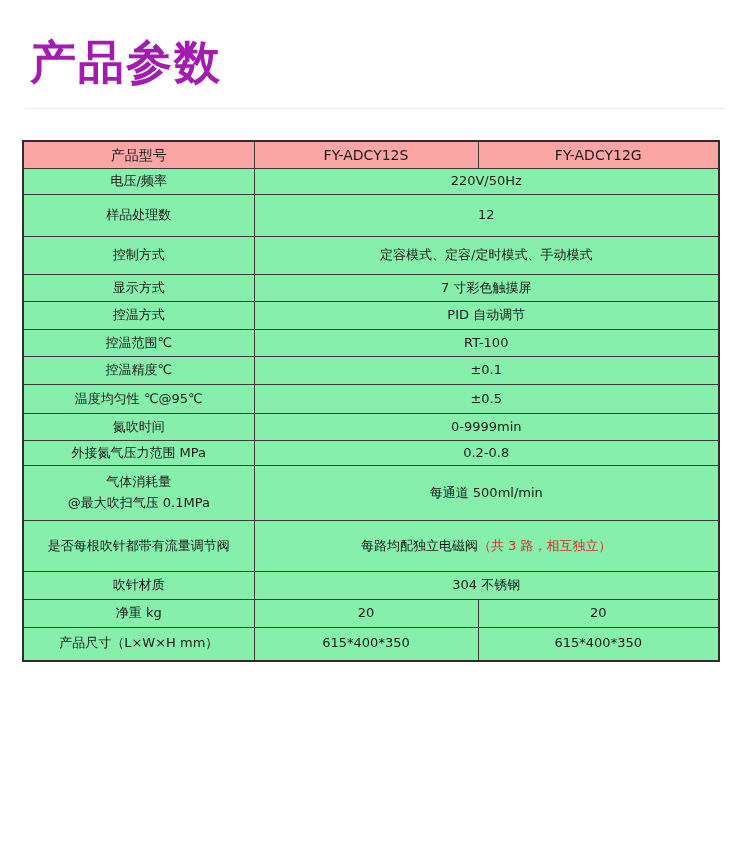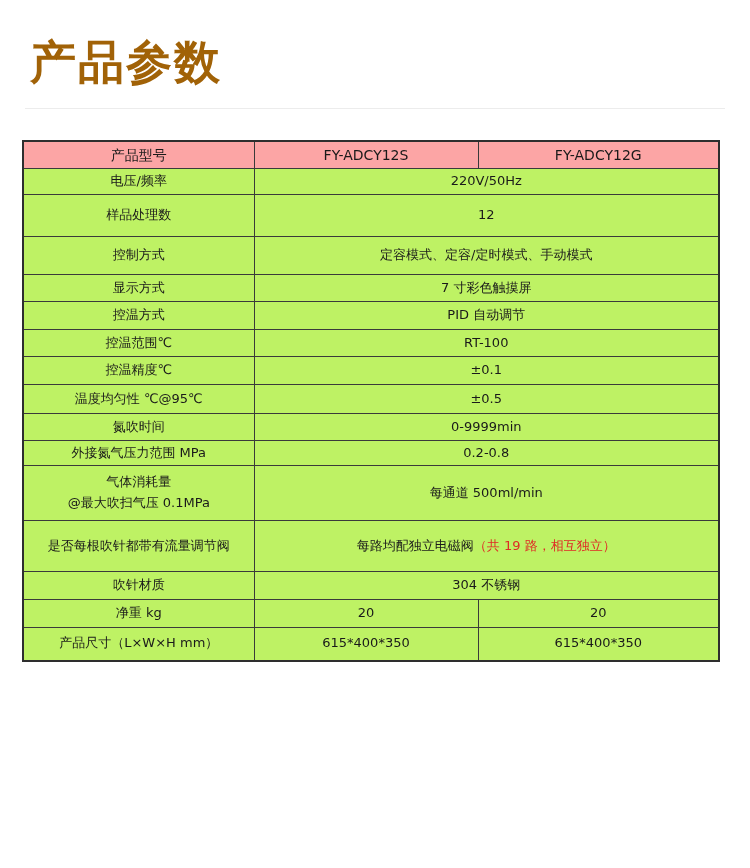--- a/index.html
+++ b/index.html
@@ -23,38 +23,38 @@
   table.spec{
     margin:31px 0 0 22px;
     width:696px;
     border-collapse:collapse;
     table-layout:fixed;
     font-size:13px;
     border:2px solid #2e2e2e;
   }
   table.spec td{
     border:1px solid #3a3a3a;
-    background:#bef264;
+    background:#86efac;
     text-align:center;
     vertical-align:middle;
     padding:2px 6px;
     overflow:hidden;
     line-height:1.45;
   }
   tr.hdr td{
     background:#fca5a5;
     font-size:14px;
   }
   .label-cell{}
   .two-line div{line-height:1.6;}
 </style>
 </head>
 <body>
 
-<div class="page-title" style="color: #a16207;">产品参数</div>
+<div class="page-title" style="color: #a21caf;">产品参数</div>
 <div class="divider"></div>
 
 <table class="spec">
   <colgroup>
     <col style="width:231px">
     <col style="width:224px">
     <col style="width:241px">
   </colgroup>
   <tbody>
     <tr class="hdr" style="height:28px">
@@ -105,21 +105,21 @@
     <tr style="height:55px">
       <td class="label-cell two-line">
         <div>气体消耗量</div>
         <div>@最大吹扫气压 0.1MPa</div>
       </td>
       <td colspan="2">每通道 500ml/min</td>
     </tr>
     <tr style="height:51px">
       <td class="label-cell">是否每根吹针都带有流量调节阀</td>
       <td colspan="2">
-        <span>每路均配独立电磁阀</span><span class="red-note" style="color: rgb(223, 42, 37);">（共 19 路，相互独立）</span>
+        <span>每路均配独立电磁阀</span><span class="red-note" style="color: rgb(223, 42, 37);">（共 3 路，相互独立）</span>
       </td>
     </tr>
     <tr style="height:28px">
       <td class="label-cell">吹针材质</td>
       <td colspan="2">304 不锈钢</td>
     </tr>
     <tr style="height:28px">
       <td class="label-cell">净重 kg</td>
       <td>20</td>
       <td>20</td>

